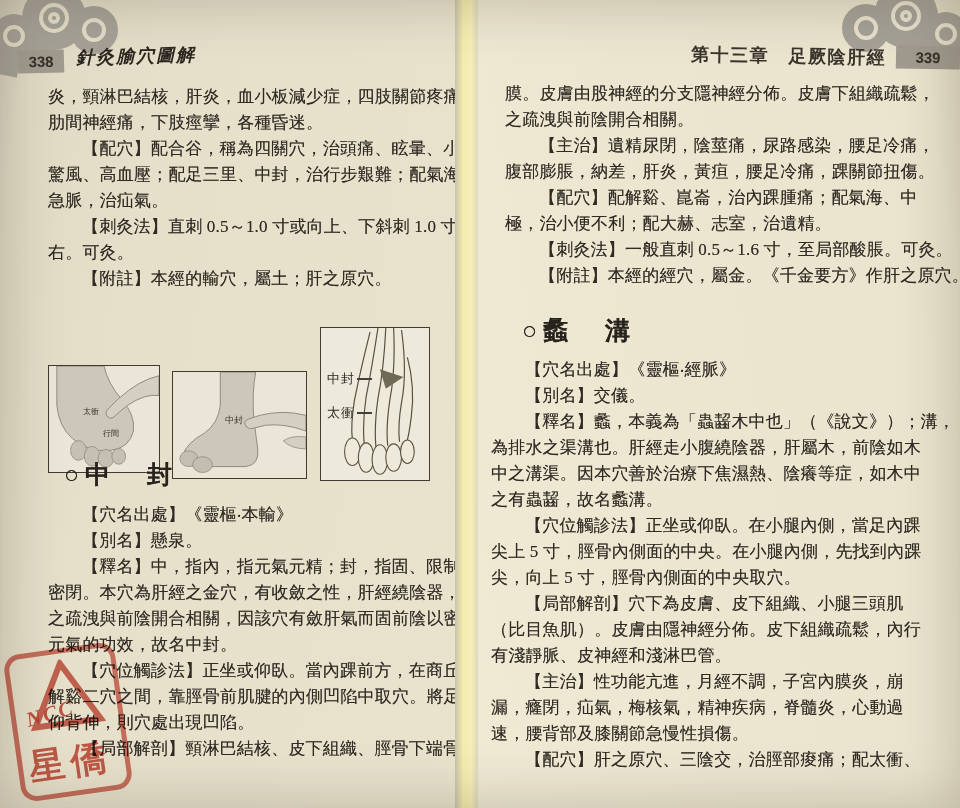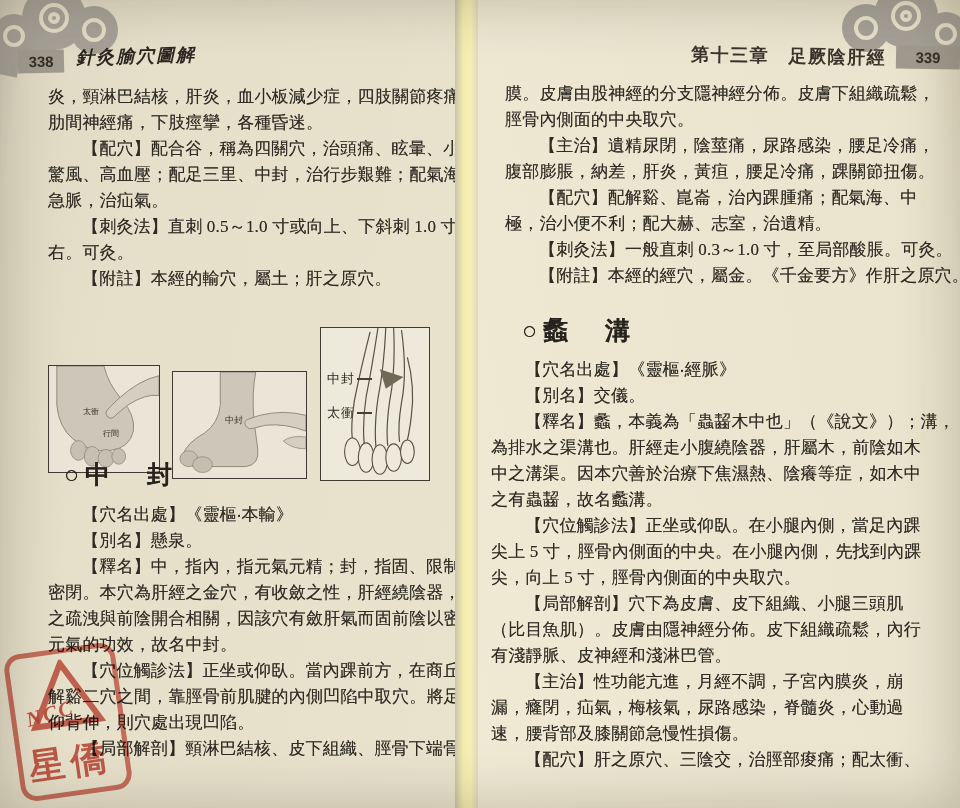--- a/index.html
+++ b/index.html
@@ -207,44 +207,44 @@
         </g>
       </g>
     </svg>
     <div class="band band-right">
       <span>339</span>
     </div>
     <div class="run-title-right">第十三章　足厥陰肝經</div>
 
     <div class="textblock tb-r1">
       <div class="ln">膜。皮膚由股神經的分支隱神經分佈。皮膚下組織疏鬆，</div>
-      <div class="ln">脛骨內側面的中央取穴。</div>
+      <div class="ln">之疏洩與前陰開合相關。</div>
       <div class="ln i">【主治】遺精尿閉，陰莖痛，尿路感染，腰足冷痛，</div>
       <div class="ln">腹部膨脹，納差，肝炎，黃疸，腰足冷痛，踝關節扭傷。</div>
       <div class="ln i">【配穴】配解谿、崑崙，治內踝腫痛；配氣海、中</div>
       <div class="ln">極，治小便不利；配大赫、志室，治遺精。</div>
-      <div class="ln i">【刺灸法】一般直刺 0.3～1.0 寸，至局部酸脹。可灸。</div>
+      <div class="ln i">【刺灸法】一般直刺 0.5～1.6 寸，至局部酸脹。可灸。</div>
       <div class="ln i">【附註】本經的經穴，屬金。《千金要方》作肝之原穴。</div>
     </div>
 
     <div class="sec-head sh-r">○蠡　溝</div>
 
     <div class="textblock tb-r2">
       <div class="ln i">【穴名出處】《靈樞‧經脈》</div>
       <div class="ln i">【別名】交儀。</div>
       <div class="ln i">【釋名】蠡，本義為「蟲齧木中也」（《說文》）；溝，</div>
       <div class="ln">為排水之渠溝也。肝經走小腹繞陰器，肝屬木，前陰如木</div>
       <div class="ln">中之溝渠。因本穴善於治療下焦濕熱、陰癢等症，如木中</div>
       <div class="ln">之有蟲齧，故名蠡溝。</div>
       <div class="ln i">【穴位觸診法】正坐或仰臥。在小腿內側，當足內踝</div>
       <div class="ln">尖上 5 寸，脛骨內側面的中央。在小腿內側，先找到內踝</div>
       <div class="ln">尖，向上 5 寸，脛骨內側面的中央取穴。</div>
       <div class="ln i">【局部解剖】穴下為皮膚、皮下組織、小腿三頭肌</div>
       <div class="ln">（比目魚肌）。皮膚由隱神經分佈。皮下組織疏鬆，內行</div>
       <div class="ln">有淺靜脈、皮神經和淺淋巴管。</div>
       <div class="ln i">【主治】性功能亢進，月經不調，子宮內膜炎，崩</div>
-      <div class="ln">漏，癃閉，疝氣，梅核氣，尿路感染，脊髓炎，心動過</div>
+      <div class="ln">漏，癃閉，疝氣，梅核氣，精神疾病，脊髓炎，心動過</div>
       <div class="ln">速，腰背部及膝關節急慢性損傷。</div>
       <div class="ln i">【配穴】肝之原穴、三陰交，治脛部痠痛；配太衝、</div>
     </div>
   </div>
 
 </div>
 
 </body></html>

